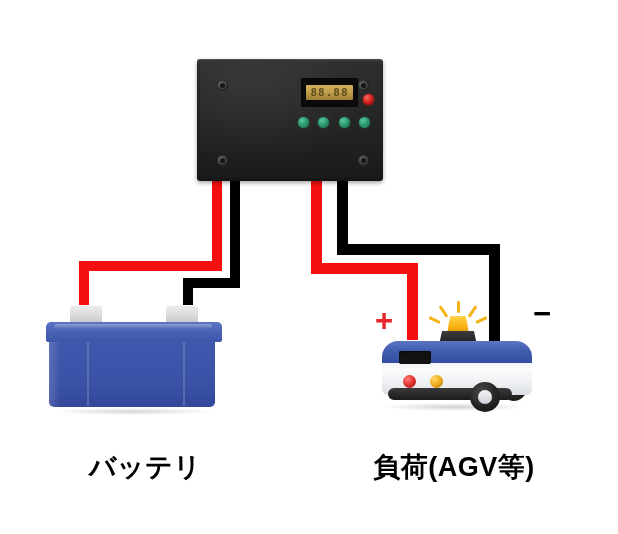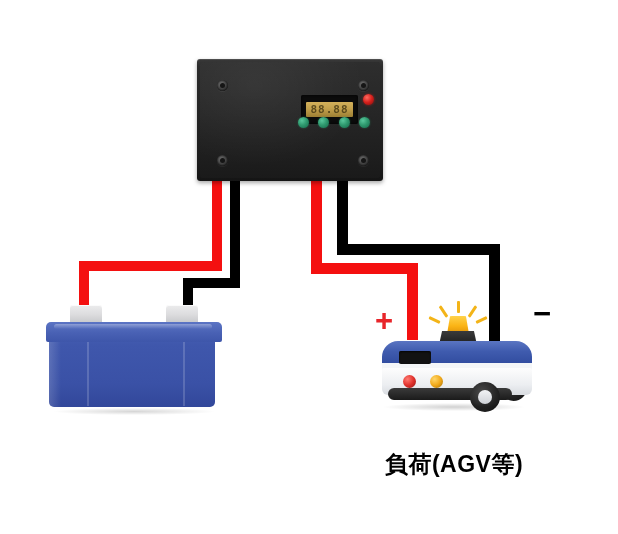--- a/index.html
+++ b/index.html
@@ -24,21 +24,21 @@
   #title-label{
     left:0;top:14px;width:618px;
     font-size:31px;
   }
   #battery-label{
     left:0;top:449px;width:290px;
     font-size:27px;
   }
   #load-label{
     left:290px;top:449px;width:328px;
-    font-size:23px;
+    font-size:27px;
   }
 
   
   .sign{position:absolute;font-weight:bold;line-height:1;}
   .sign-plus{color:#e8252a;font-size:31px;}
   .sign-minus{color:#000000;font-size:31px;}
   #battery-plus-sign{left:70px;top:300px;}
   #battery-minus-sign{left:178px;top:298px;}
   #load-plus-sign{left:375px;top:305px;}
   #load-minus-sign{left:533px;top:298px;}
@@ -88,21 +88,21 @@
   .screw::after{
     content:"";position:absolute;left:3px;top:3px;width:5px;height:5px;
     border-radius:50%;background:#151515;
   }
   #screw-tl{left:17px;top:18px;}
   #screw-tr{left:158px;top:18px;}
   #screw-bl{left:17px;top:93px;}
   #screw-br{left:158px;top:93px;}
 
   #lcd-bezel{
-    position:absolute;left:101px;top:33px;width:57px;height:29px;
+    position:absolute;left:101px;top:16px;width:57px;height:29px;
     background:#0b0b0b;border-radius:2px;
     box-shadow:inset 0 0 3px rgba(0,0,0,.9);
   }
   #lcd-screen{
     position:absolute;left:5px;top:7px;width:47px;height:15px;
     background:linear-gradient(180deg,#d3b05a 0%,#c2a04c 45%,#9d7f33 100%);
     border-radius:1px;
     overflow:hidden;
     display:flex;align-items:center;justify-content:center;
   }
@@ -296,20 +296,21 @@
     <div class="terminal" id="terminal-neg"></div>
     <div id="battery-body"></div>
     <div id="battery-side-shade"></div>
     <div class="cell-line" id="cell-line-1"></div>
     <div class="cell-line" id="cell-line-2"></div>
     <div id="battery-top"></div>
     <div id="battery-top-shine"></div>
     <div id="battery-shadow"></div>
   </div>
 
+  <div class="label" id="battery-label">バッテリ</div>
 
   <div class="sign sign-plus" id="load-plus-sign">+</div>
   <div class="sign sign-minus" id="load-minus-sign">−</div>
 
   <div id="agv">
     <div class="ray" id="ray-l2"></div>
     <div class="ray" id="ray-l1"></div>
     <div class="ray" id="ray-c"></div>
     <div class="ray" id="ray-r1"></div>
     <div class="ray" id="ray-r2"></div>

